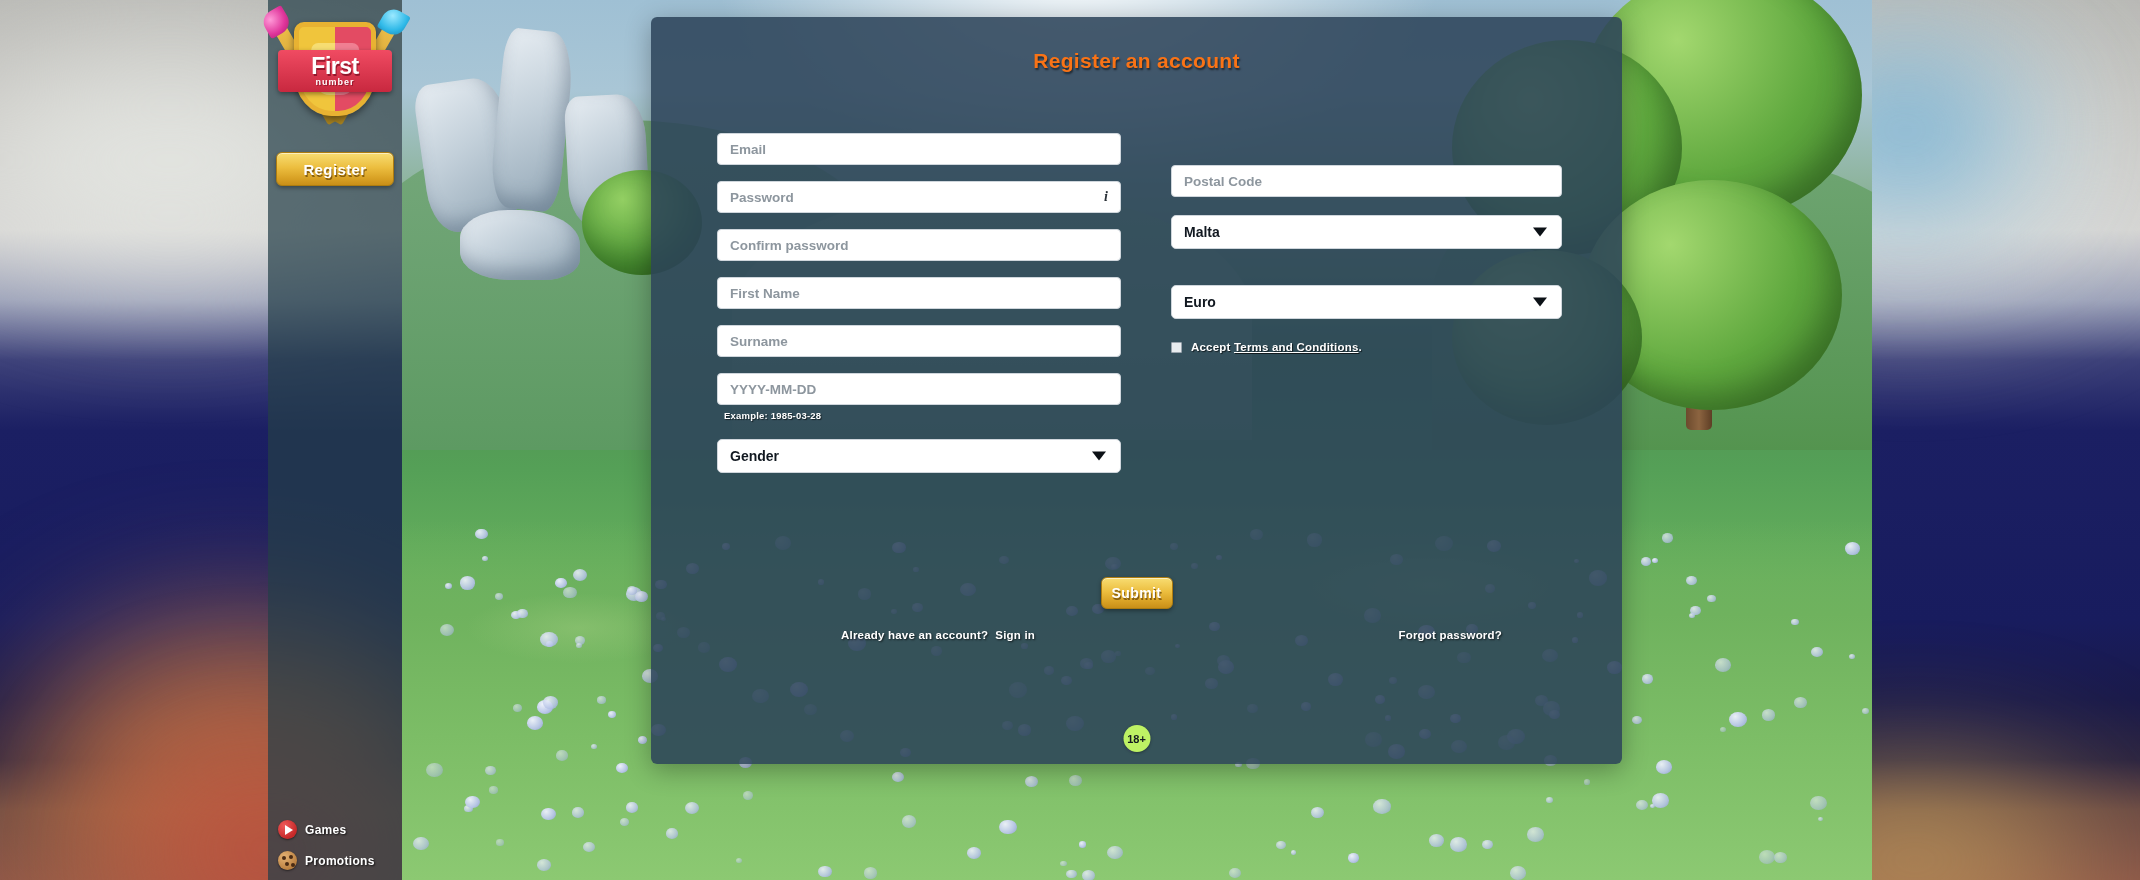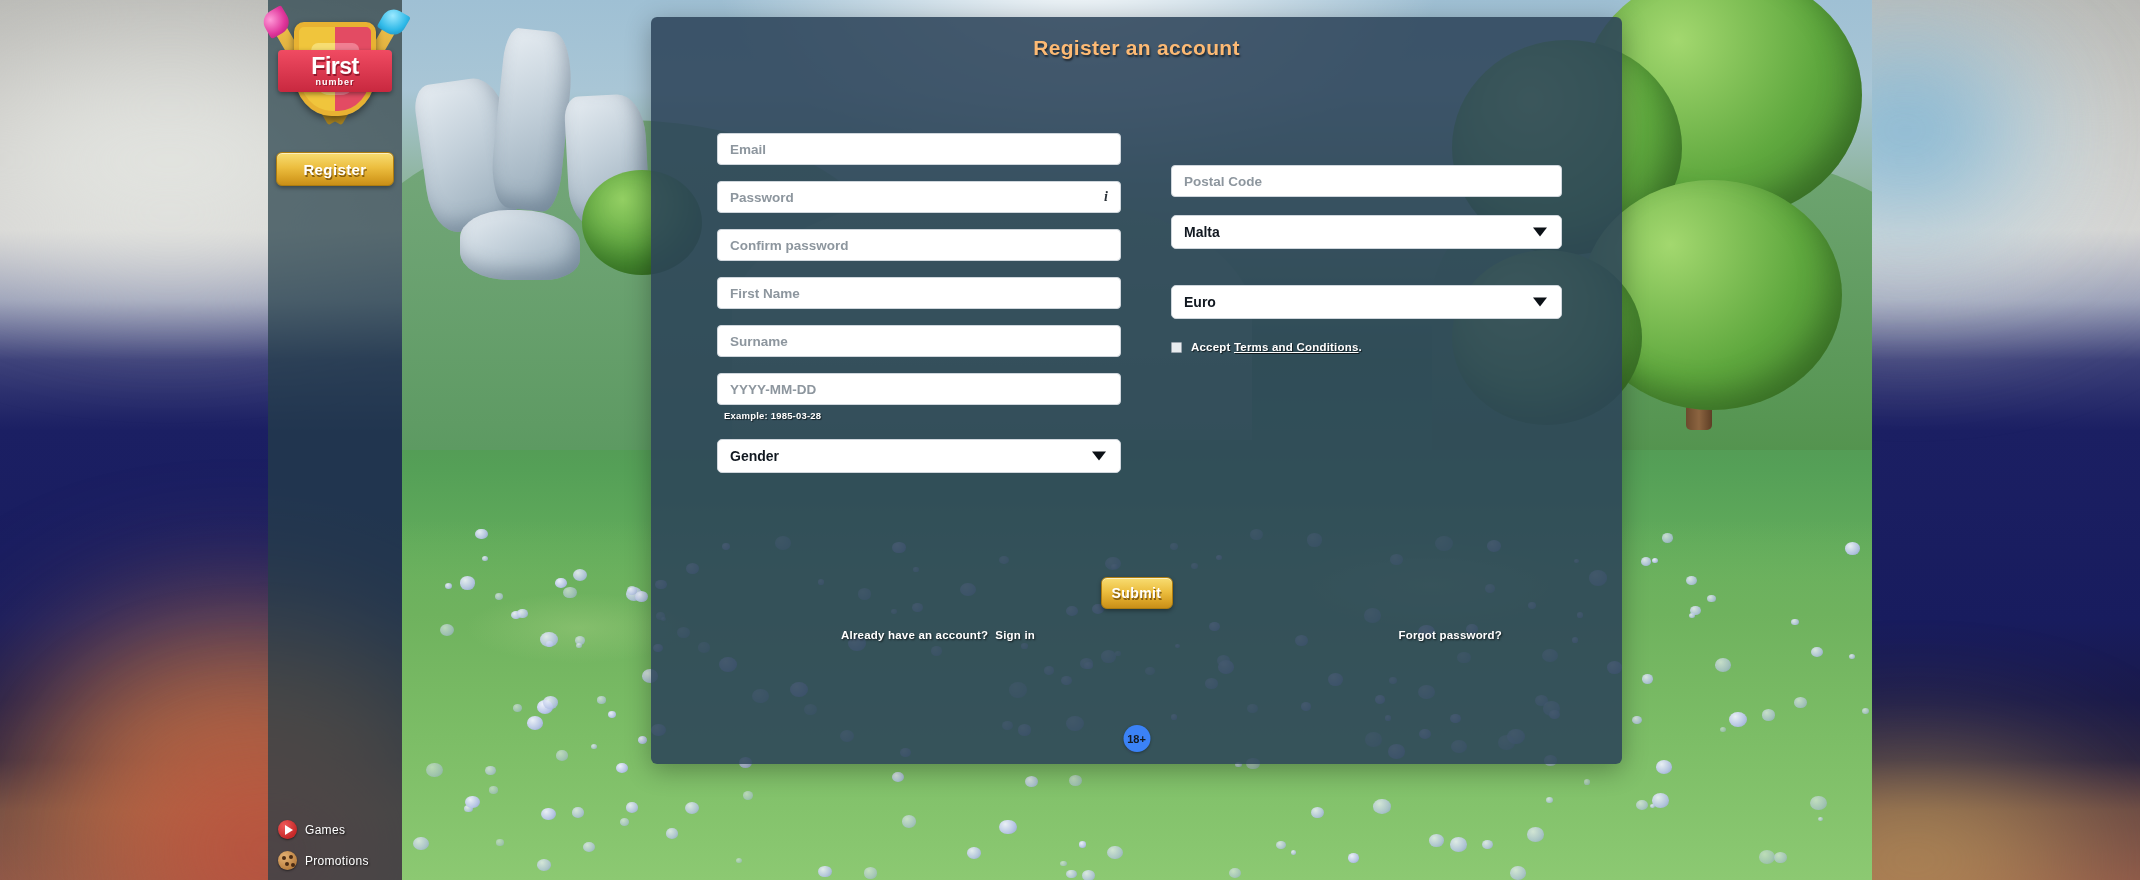--- a/index.html
+++ b/index.html
@@ -183,21 +183,21 @@
   }
 
   .side-menu {
     position: absolute; left: 0; bottom: 10px;
     width: 100%;
     display: flex; flex-direction: column; gap: 12px;
     padding-left: 10px;
   }
   .side-item { display: flex; align-items: center; gap: 8px; cursor: pointer; }
   .side-item .lbl {
-    color: #fff; font-size: 12px; font-weight: 400;
+    color: #fff; font-size: 12px; font-weight: 700;
     text-shadow: 1px 1px 2px rgba(0,0,0,.75);
     letter-spacing: .3px;
   }
   .icon-play {
     width: 19px; height: 19px; border-radius: 50%;
     background: radial-gradient(circle at 34% 30%, #ef5a5a, #c62828 70%);
     position: relative; flex: none;
     box-shadow: 0 1px 2px rgba(0,0,0,.5);
   }
   .icon-play::after {
@@ -222,25 +222,25 @@
     position: absolute;
     left: 651px; top: 17px;
     width: 971px; height: 747px;
     background: rgba(44,67,88,.87);
     border-radius: 6px;
     z-index: 15;
     box-shadow: 0 6px 26px rgba(0,0,0,.3);
   }
   .panel-title {
     text-align: center;
-    color: #fdba74;
+    color: #f97316;
     font-size: 21px;
     font-weight: 900;
     letter-spacing: .3px;
-    padding-top: 19px;
+    padding-top: 32px;
     text-shadow: 1px 2px 2px rgba(0,0,0,.55);
   }
 
   .form-grid {
     position: absolute;
     left: 66px; top: 116px;
     width: 845px;
     display: grid;
     grid-template-columns: 404px 1fr;
     column-gap: 50px;
@@ -346,21 +346,21 @@
     letter-spacing: .2px;
     text-shadow: 1px 1px 2px rgba(0,0,0,.7);
     cursor: pointer;
   }
   .link-txt .sign-in { margin-left: 7px; }
 
   .age-badge {
     position: absolute; left: 50%; top: 708px;
     transform: translateX(-50%);
     width: 27px; height: 27px;
-    background: #3b82f6;
+    background: #bef264;
     border-radius: 50%;
     display: flex; align-items: center; justify-content: center;
     font-size: 11px; font-weight: 900; color: #141a20;
     box-shadow: 0 1px 3px rgba(0,0,0,.35);
   }
 </style>
 </head>
 <body>
 
 <div class="backdrop">

